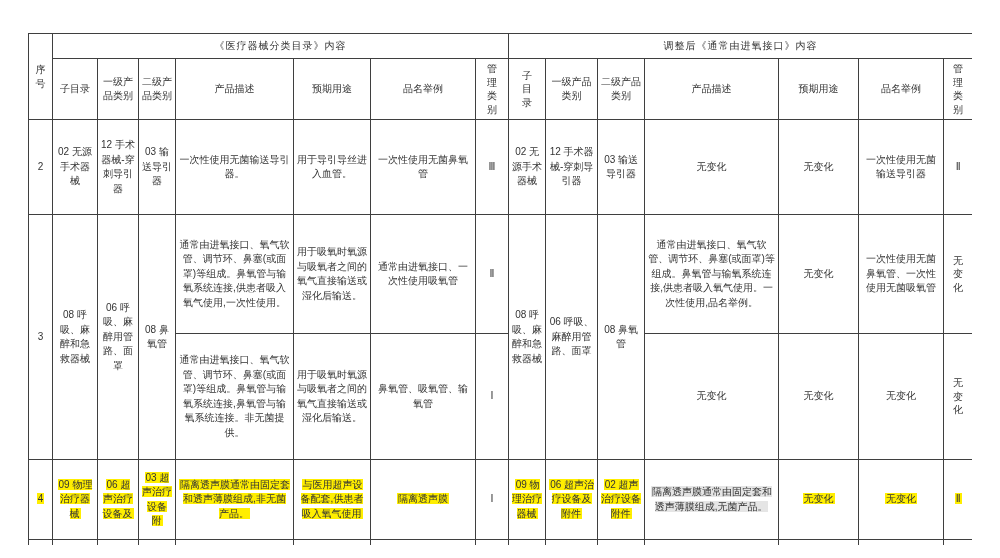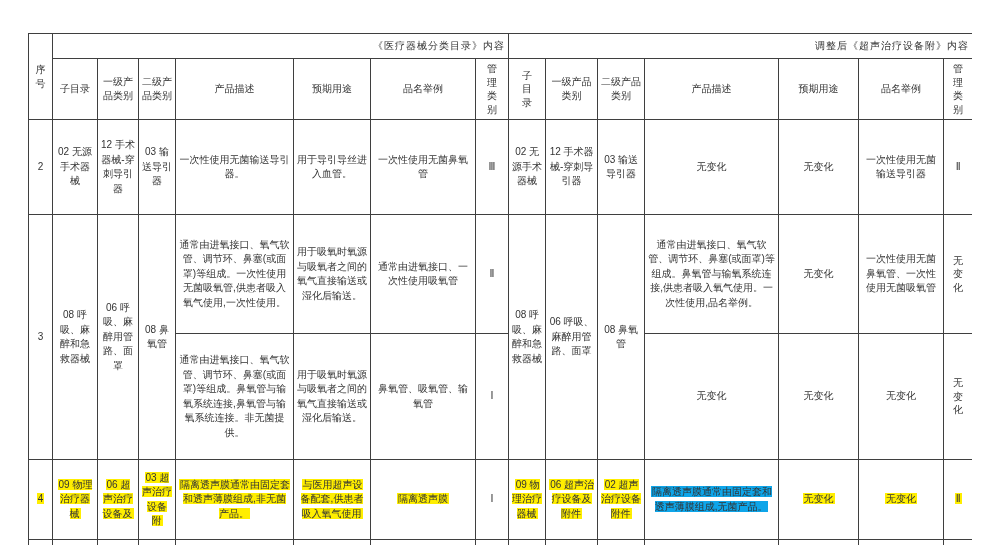--- a/index.html
+++ b/index.html
@@ -18,21 +18,21 @@
     font-size:10px;line-height:1.45;
     word-break:break-all;overflow:hidden;
   }
   tr.h1{height:25px;}
   tr.h2{height:61px;}
   tr.r2{height:95px;}
   tr.r3a{height:119px;}
   tr.r3b{height:126px;}
   tr.r4{height:80px;}
   tr.r5{height:24px;}
-  .grp{letter-spacing:1px;text-align:right;}
+  .grp{letter-spacing:1px;}
   .vert{width:1.1em;margin:0 auto;word-break:break-all;line-height:1.35;}
   .hl{background:#ffee00;padding:0 1px;}
   .desc{font-size:10px;}
 </style>
 </head>
 <body>
 
 <div class="page">
   <div class="table-clip">
     <table>
@@ -53,21 +53,21 @@
           <col style="width:85px">
           <col style="width:29px">
       </colgroup>
 
       <tbody>
           <tr class="h1">
         <td rowspan="2">
               <div class="vert">序号</div>
             </td>
         <td colspan="7" class="grp">《医疗器械分类目录》内容</td>
-        <td colspan="7" class="grp">调整后《超声治疗设备附》内容</td>
+        <td colspan="7" class="grp">调整后《通常由进氧接口》内容</td>
       </tr>
 
       <tr class="h2">
         <td>子目录</td>
         <td>一级产品类别</td>
         <td>二级产品类别</td>
         <td>产品描述</td>
         <td>预期用途</td>
         <td>品名举例</td>
         <td>
@@ -102,21 +102,21 @@
         <td>无变化</td>
         <td>一次性使用无菌输送导引器</td>
         <td>Ⅱ</td>
       </tr>
 
       <tr class="r3a">
         <td rowspan="2">3</td>
         <td rowspan="2">08 呼吸、麻醉和急救器械</td>
         <td rowspan="2">06 呼吸、麻醉用管路、面罩</td>
         <td rowspan="2">08 鼻氧管</td>
-        <td class="desc">通常由进氧接口、氧气软管、调节环、鼻塞(或面罩)等组成。一次性使用无菌吸氧管,供患者吸入氧气使用,一次性使用。</td>
+        <td class="desc">通常由进氧接口、氧气软管、调节环、鼻塞(或面罩)等组成。鼻氧管与输氧系统连接,供患者吸入氧气使用,一次性使用。</td>
         <td>用于吸氧时氧源与吸氧者之间的氧气直接输送或湿化后输送。</td>
         <td>通常由进氧接口、一次性使用吸氧管</td>
         <td>Ⅱ</td>
         <td rowspan="2">08 呼吸、麻醉和急救器械</td>
         <td rowspan="2">06 呼吸、麻醉用管路、面罩</td>
         <td rowspan="2">08 鼻氧管</td>
         <td class="desc">通常由进氧接口、氧气软管、调节环、鼻塞(或面罩)等组成。鼻氧管与输氧系统连接,供患者吸入氧气使用。一次性使用,品名举例。</td>
         <td>无变化</td>
         <td>一次性使用无菌鼻氧管、一次性使用无菌吸氧管</td>
         <td>
@@ -142,21 +142,21 @@
         <td><span class="hl" style="background: rgb(255, 238, 0);">09 物理治疗器械</span></td>
         <td><span class="hl" style="background: rgb(255, 238, 0);">06 超声治疗设备及</span></td>
         <td><span class="hl" style="background: rgb(255, 238, 0);">03 超声治疗设备附</span></td>
         <td class="desc"><span class="hl" style="background: rgb(255, 238, 0);">隔离透声膜通常由固定套和透声薄膜组成,非无菌产品。</span></td>
         <td><span class="hl" style="background: rgb(255, 238, 0);">与医用超声设备配套,供患者吸入氧气使用</span></td>
         <td><span class="hl" style="background: rgb(255, 238, 0); margin-top: 47px;">隔离透声膜</span></td>
         <td>Ⅰ</td>
         <td><span class="hl" style="background: rgb(255, 238, 0);">09 物理治疗器械</span></td>
         <td><span class="hl" style="background: rgb(255, 238, 0);">06 超声治疗设备及附件</span></td>
         <td><span class="hl" style="background: rgb(255, 238, 0);">02 超声治疗设备附件</span></td>
-        <td class="desc"><span class="hl" style="background: #0ea5e9; text-align: right;">隔离透声膜通常由固定套和透声薄膜组成,无菌产品。</span></td>
+        <td class="desc"><span class="hl" style="background: #e5e5e5; text-align: right;">隔离透声膜通常由固定套和透声薄膜组成,无菌产品。</span></td>
         <td><span class="hl" style="background: rgb(255, 238, 0);">无变化</span></td>
         <td><span class="hl" style="background: rgb(255, 238, 0);">无变化</span></td>
         <td><span class="hl" style="background: rgb(255, 238, 0);">Ⅱ</span></td>
       </tr>
 
       <tr class="r5">
         <td></td>
             <td></td>
         <td></td>
             <td></td>

